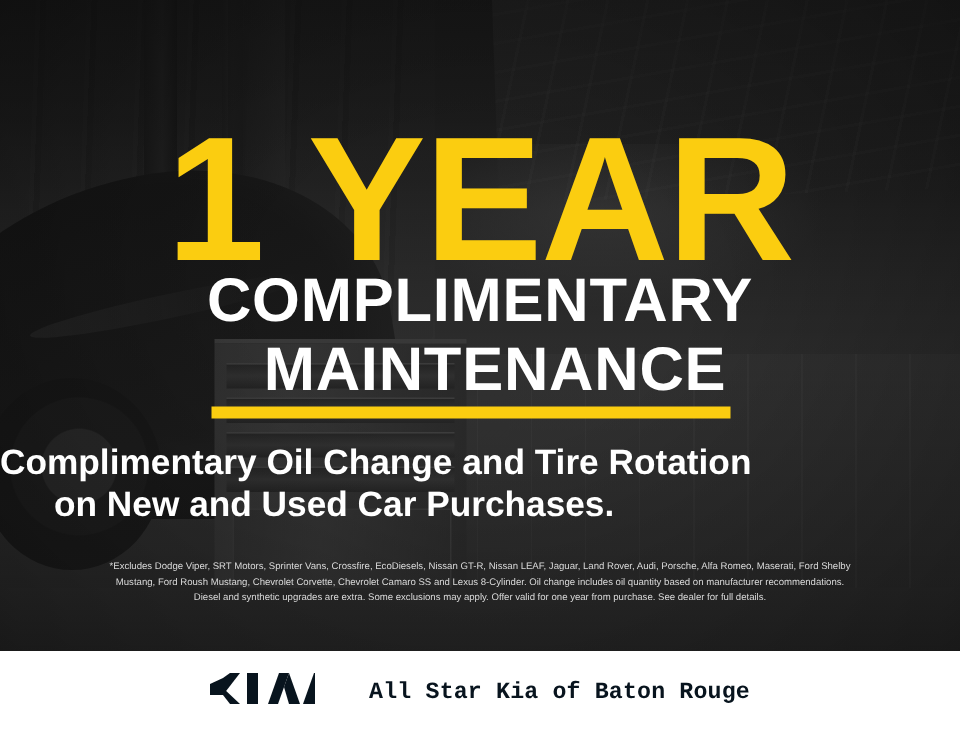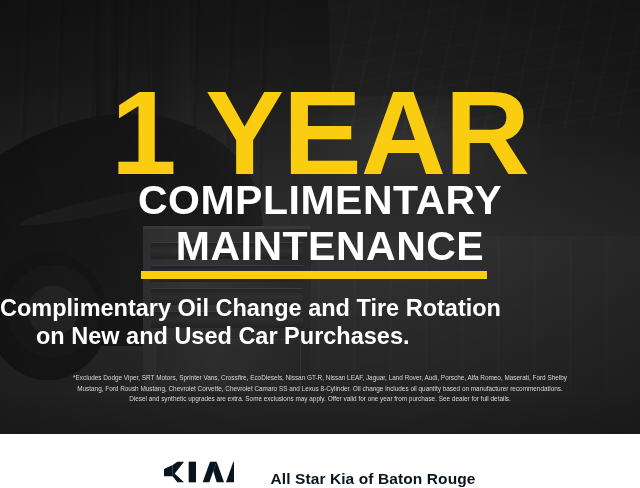--- a/index.html
+++ b/index.html
@@ -256,23 +256,24 @@
   .disclaimer span { display: block; }
 
   
   .footer {
     position: absolute;
     left: 0; top: 434px;
     width: 640px;
     height: 54px;
     background: #ffffff;
     display: flex;
-    align-items: flex-end;
+    align-items: center;
     justify-content: center;
     gap: 36px;
+    font-family: Liberation Mono, monospace;
   }
   .kia-logo { display: block; }
   .dealer-name {
     color: #08141e;
     font-size: 15.5px;
     font-weight: bold;
     letter-spacing: 0.1px;
     white-space: nowrap;
   }
 </style>

